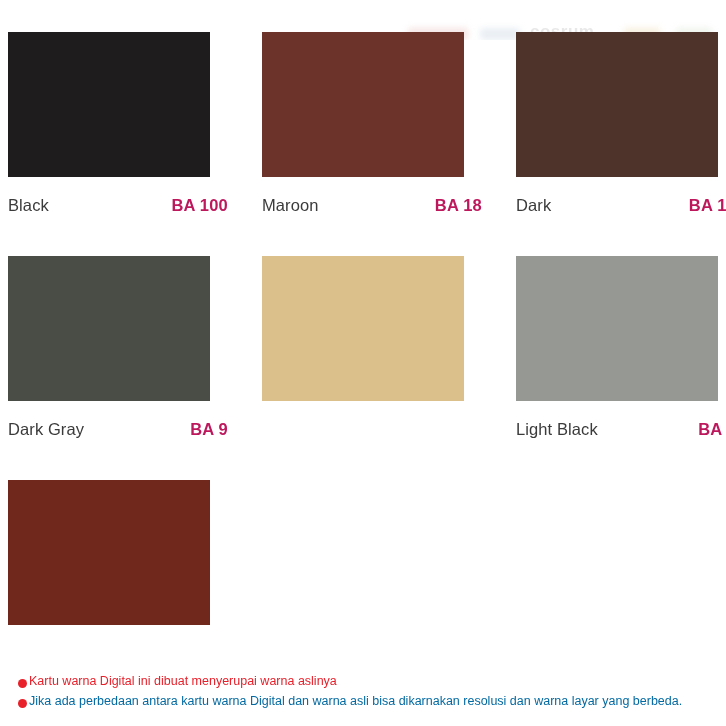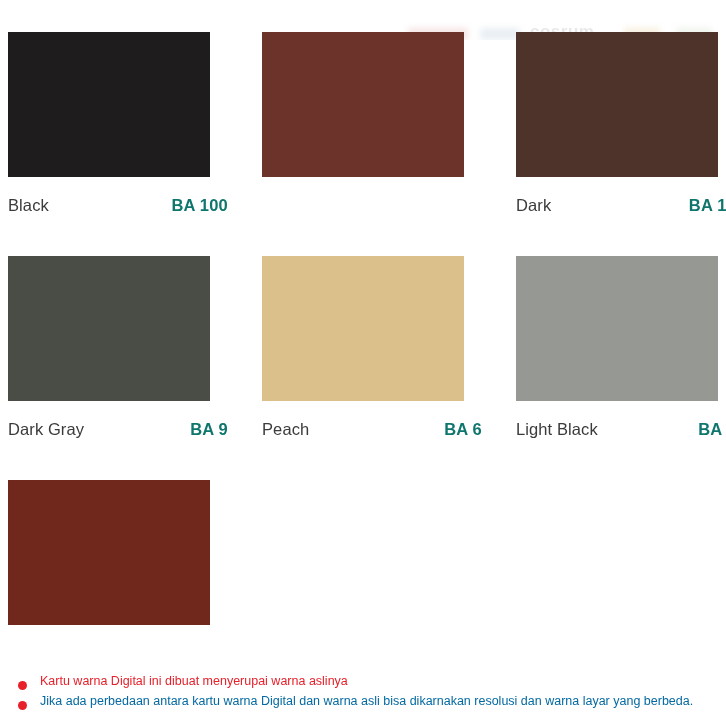--- a/index.html
+++ b/index.html
@@ -82,37 +82,36 @@
 
   .swatch-name {
     font-size: 16.5px;
     color: #3b3b3b;
     font-weight: 400;
     letter-spacing: 0.1px;
   }
 
   .swatch-code {
     font-size: 16.5px;
-    color: #0f766e;
+    color: #be185d;
     font-weight: bold;
     letter-spacing: 0.2px;
   }
 
   .notes {
     position: absolute;
     left: 18px;
     bottom: 13px;
     width: 700px;
   }
 
   .note-line {
     display: flex;
-    align-items: flex-end;
+    align-items: center;
     margin-bottom: 3px;
-    gap: 11px;
   }
 
   .note-bullet {
     width: 9px;
     height: 9px;
     border-radius: 50%;
     background: #e8202a;
     flex: 0 0 auto;
     margin-top: 4px;
     margin-right: 2px;
@@ -143,20 +142,24 @@
     <div class="swatch-cell">
       <div class="swatch-chip" style="background-color: rgb(30, 28, 28);"></div>
       <div class="swatch-caption">
         <span class="swatch-name">Black</span>
         <span class="swatch-code">BA 100</span>
       </div>
     </div>
 
     <div class="swatch-cell">
       <div class="swatch-chip" style="background-color: rgb(107, 51, 41);"></div>
+      <div class="swatch-caption">
+        <span class="swatch-name">Maroon</span>
+        <span class="swatch-code">BA 18</span>
+      </div>
     </div>
 
     <div class="swatch-cell">
       <div class="swatch-chip" style="background-color: rgb(77, 51, 41);"></div>
       <div class="swatch-caption">
         <span class="swatch-name">Dark</span>
         <span class="swatch-code">BA 14</span>
       </div>
     </div>
 
@@ -164,24 +167,20 @@
       <div class="swatch-chip" style="background-color: rgb(74, 77, 70);"></div>
       <div class="swatch-caption">
         <span class="swatch-name">Dark Gray</span>
         <span class="swatch-code">BA 9</span>
       </div>
     </div>
 
 
     <div class="swatch-cell">
       <div class="swatch-chip" style="background-color: rgb(220, 192, 139);"></div>
-      <div class="swatch-caption">
-        <span class="swatch-name">Peach</span>
-        <span class="swatch-code">BA 6</span>
-      </div>
     </div>
 
     <div class="swatch-cell">
       <div class="swatch-chip" style="background-color: rgb(150, 152, 148);"></div>
       <div class="swatch-caption">
         <span class="swatch-name">Light Black</span>
         <span class="swatch-code">BA 7</span>
       </div>
     </div>
 

